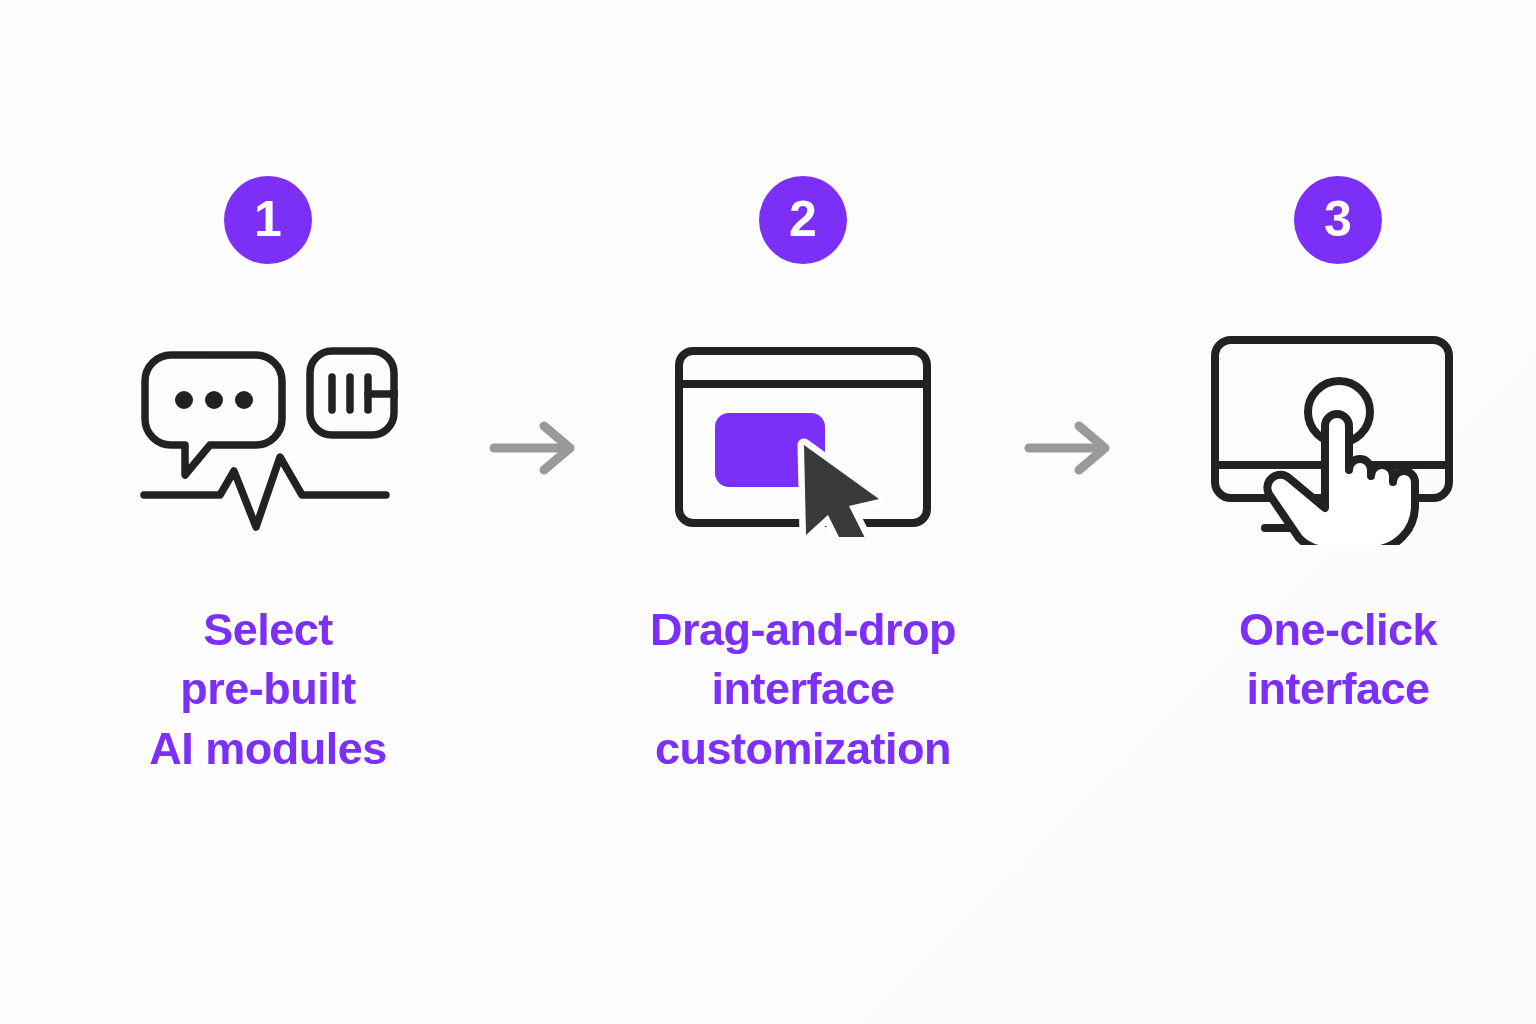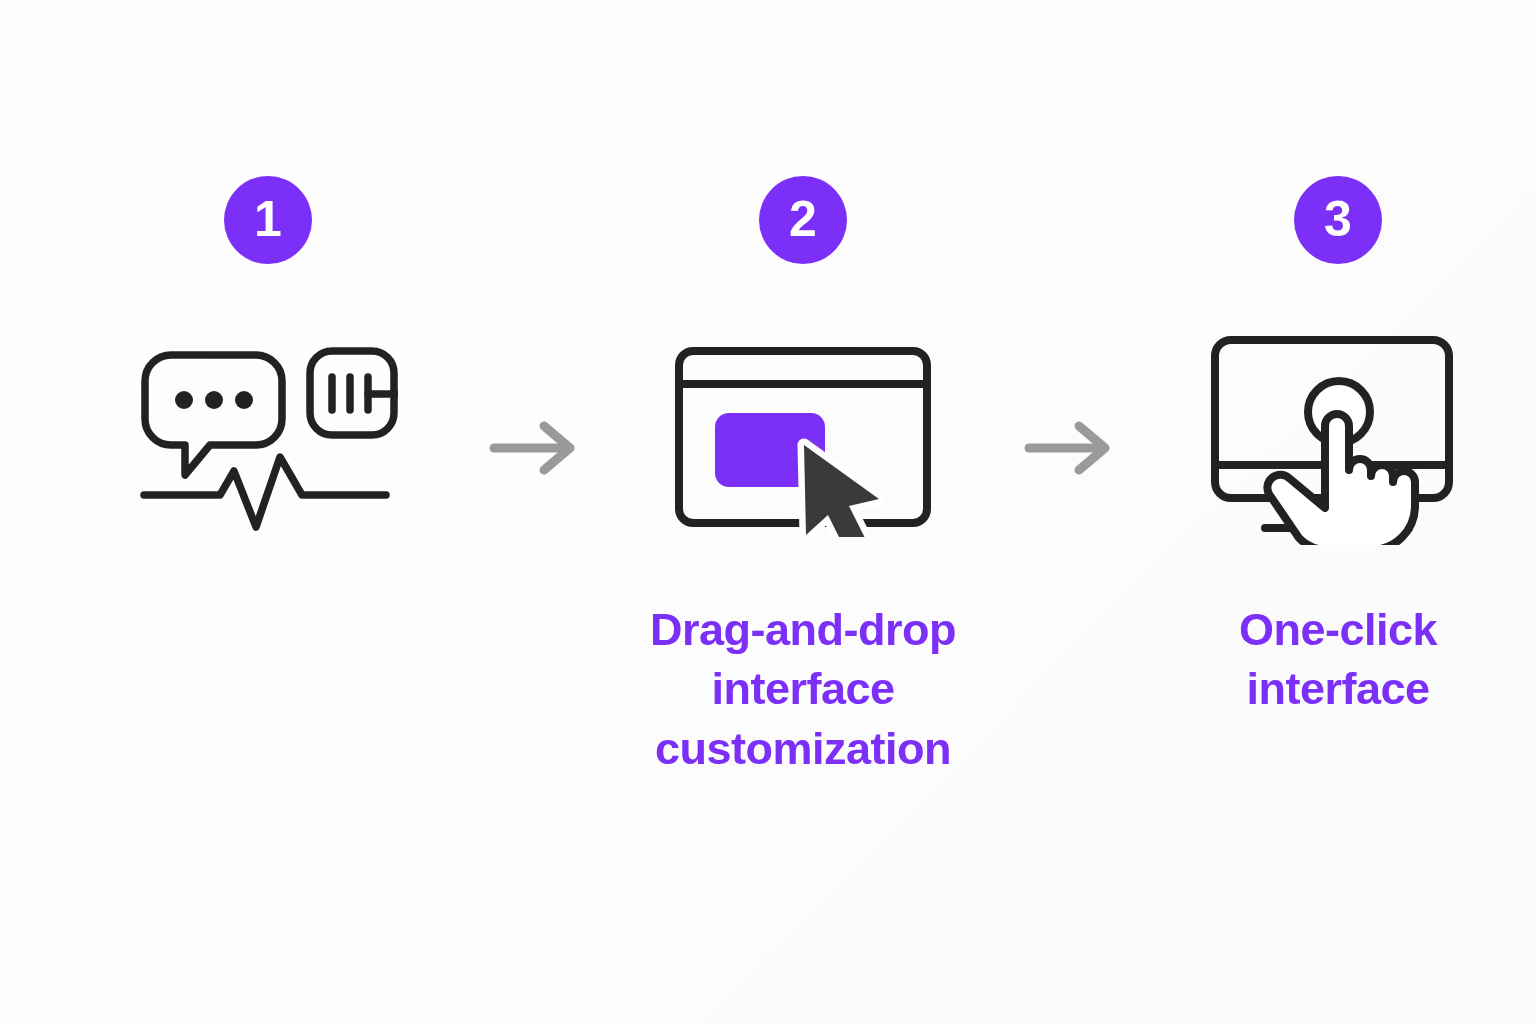--- a/index.html
+++ b/index.html
@@ -124,20 +124,23 @@
             <line x1="230" y1="40" x2="230" y2="73"></line>
             <line x1="230" y1="57" x2="258" y2="57"></line>
           </g>
 
           <g fill="none" stroke="#222222" stroke-width="7.5" stroke-linecap="round" stroke-linejoin="round">
             <path d="M6 158 H82 L96 134 L118 190 L142 120 L164 158 H248"></path>
           </g>
         </svg>
       </div>
 
+      <div class="caption caption-1">Select
+pre-built
+AI modules</div>
     </div>
 
     <div class="arrow-cell">
       <svg width="100" height="60" viewBox="0 0 100 60">
         <g fill="none" stroke="#9a9a9a" stroke-width="9" stroke-linecap="round" stroke-linejoin="round">
           <line x1="8" y1="30" x2="82" y2="30"></line>
           <polyline points="58,8 84,30 58,52"></polyline>
         </g>
       </svg>
     </div>

